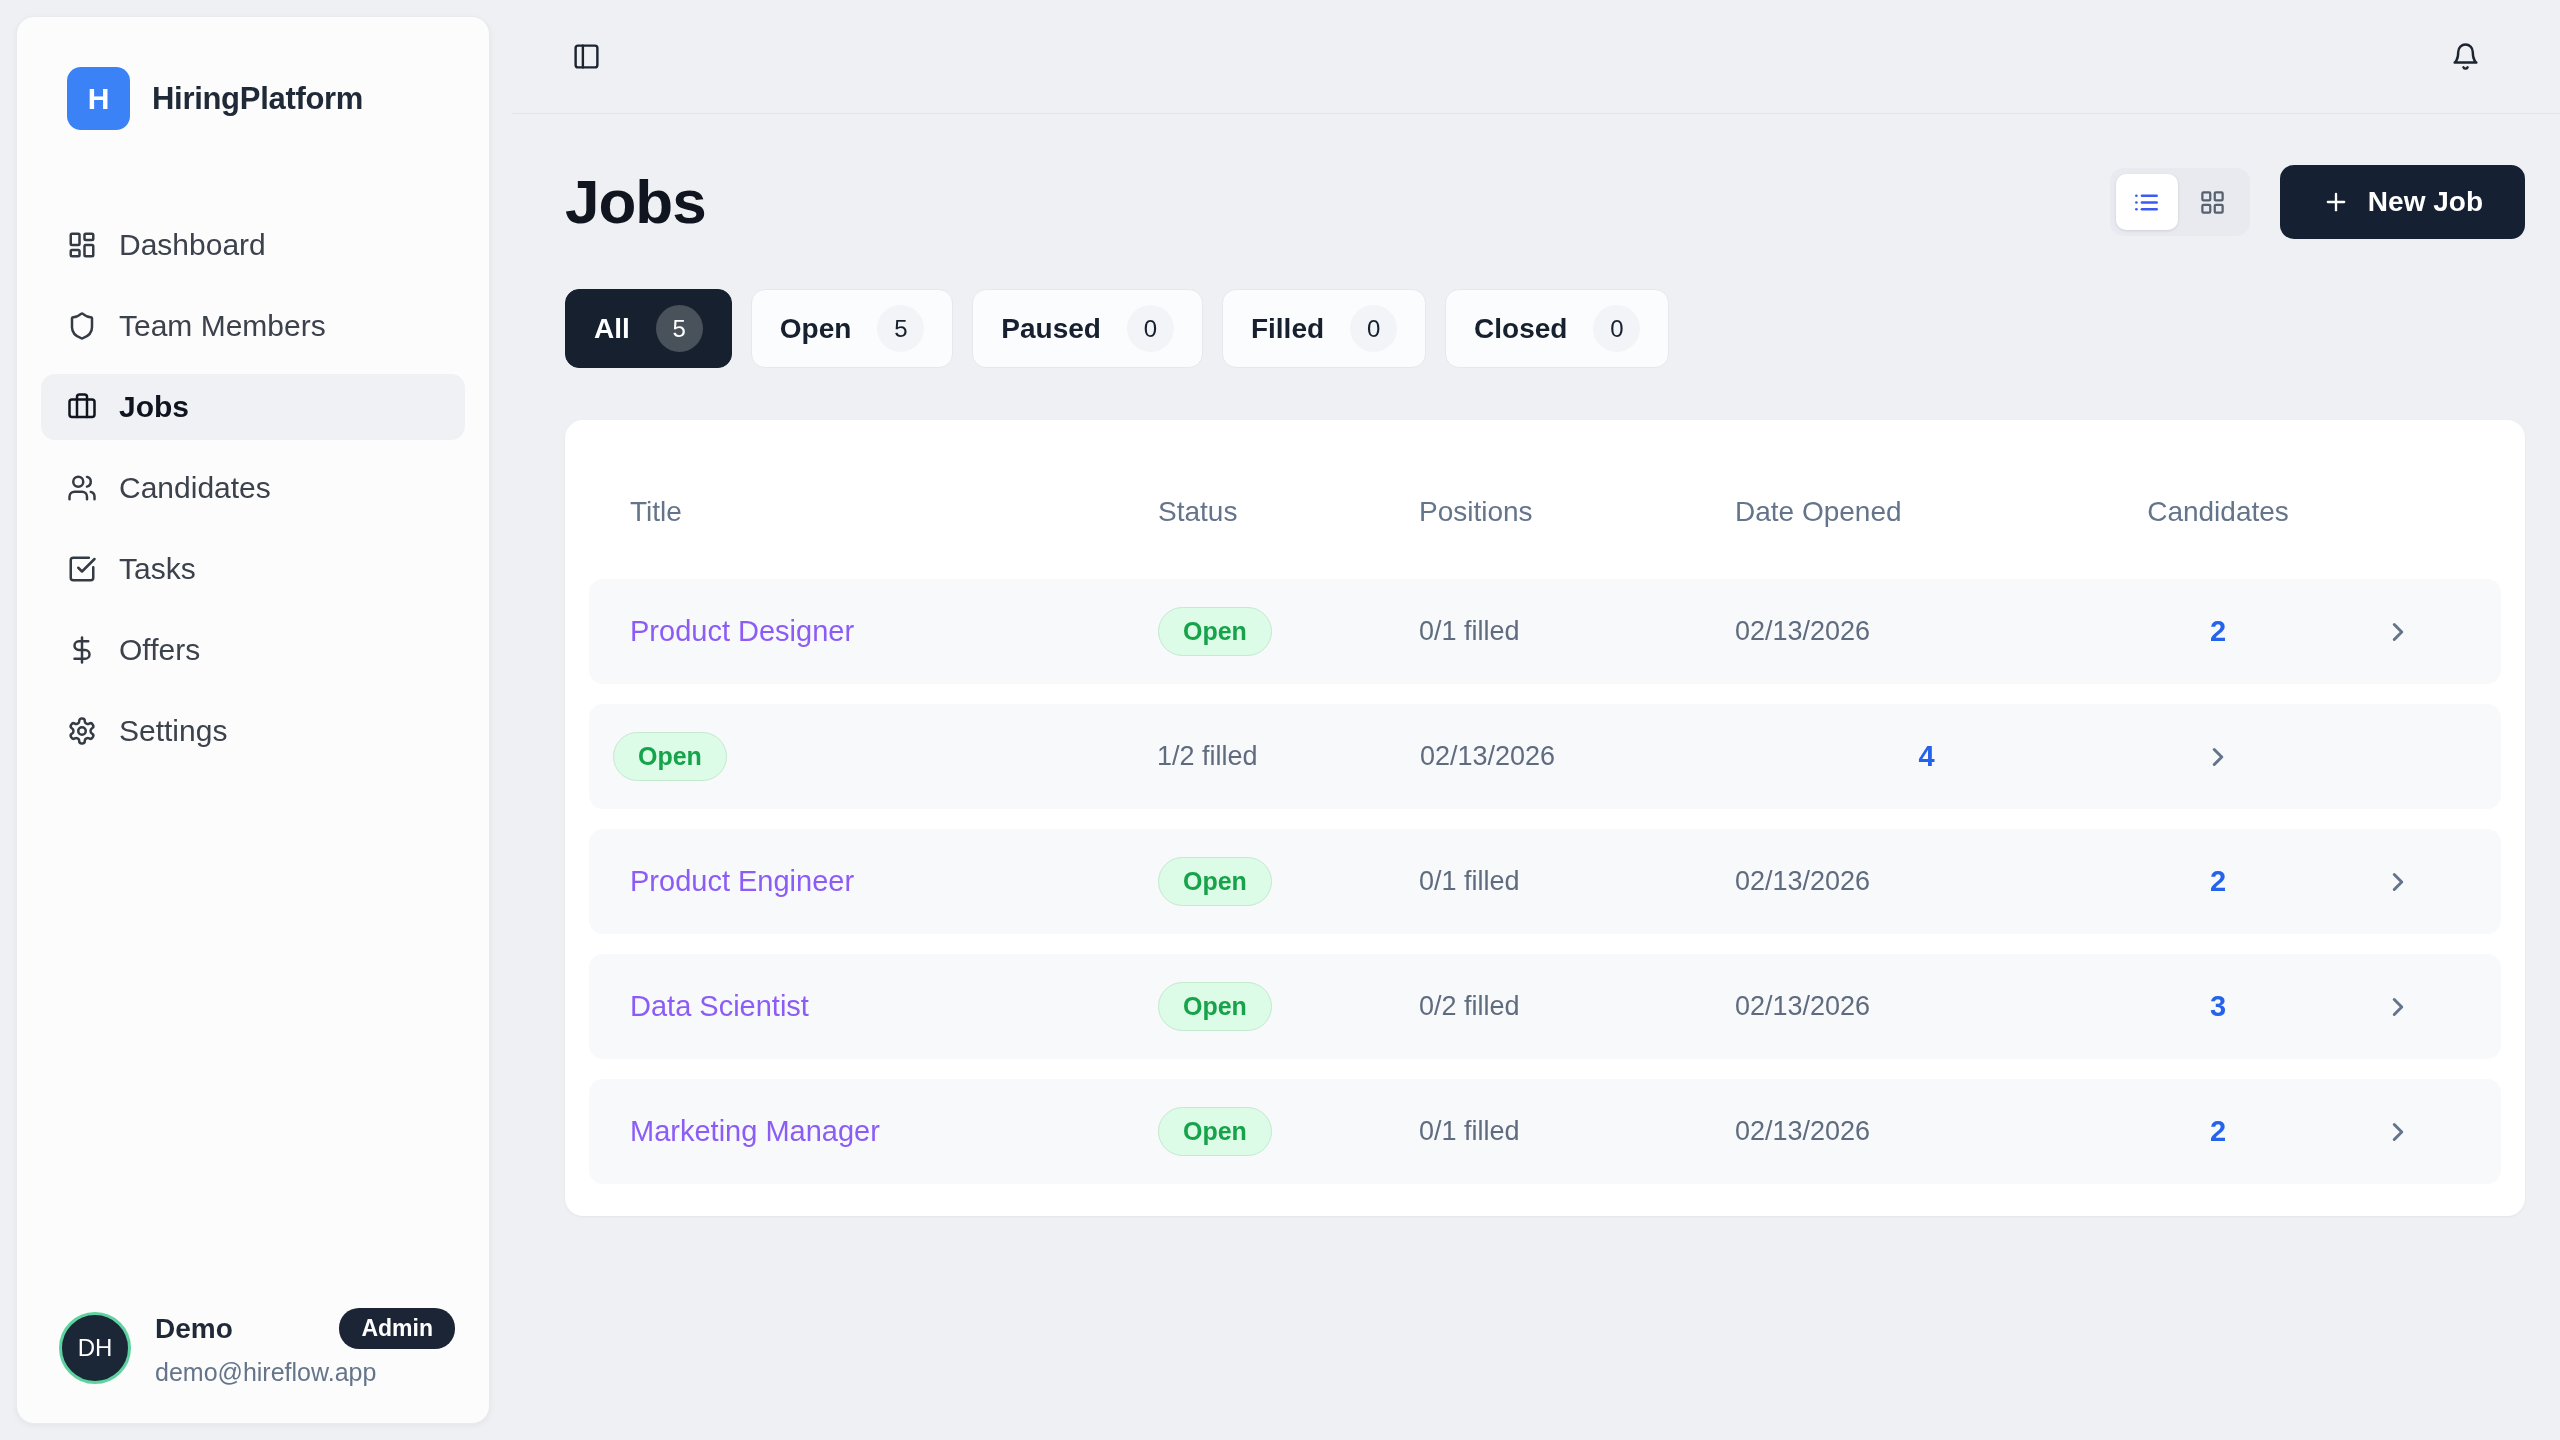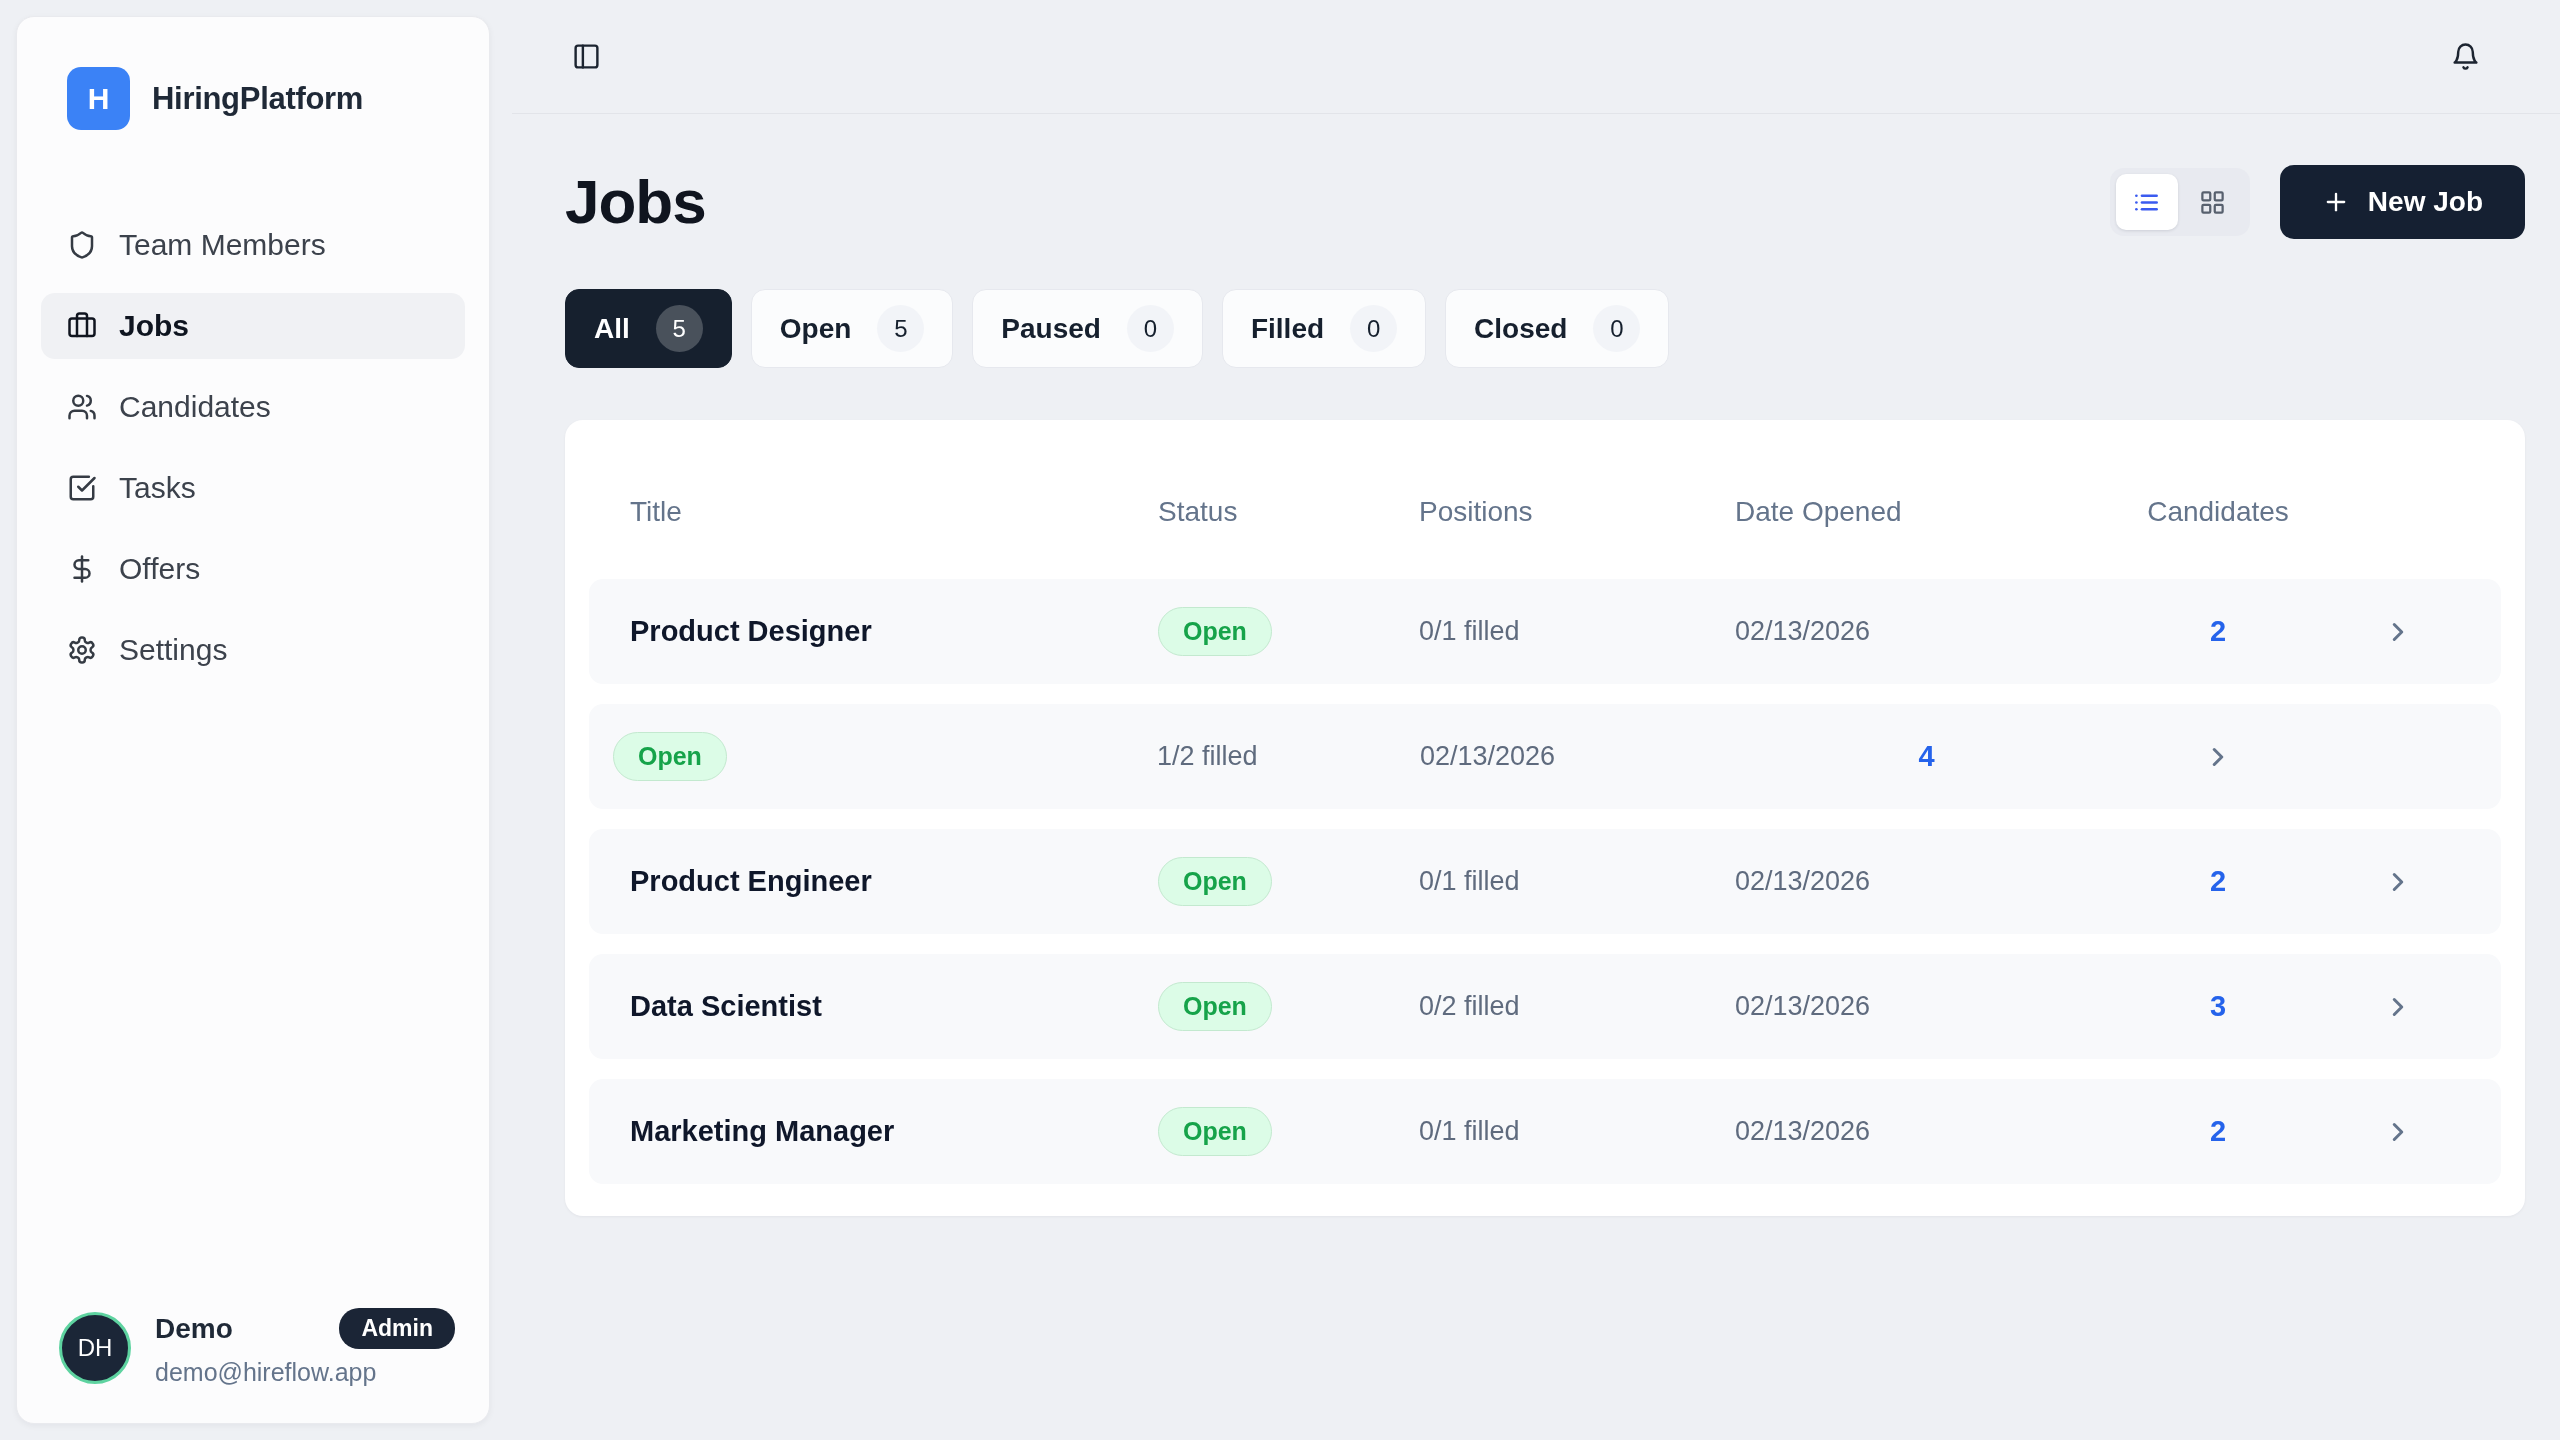--- a/index.html
+++ b/index.html
@@ -141,21 +141,21 @@
   .cell-date { padding-left: 24px; }
   .cell-candidates { text-align: center; }
   .cell-chevron { display: flex; justify-content: center; }
 
   .job-row {
     background: #f8f9fb; border-radius: 14px;
     height: 105px; margin-bottom: 20px;
     cursor: pointer;
   }
   .job-row:last-child { margin-bottom: 0; }
-  .job-title { font-size: 29px; font-weight: 700; color: #0f172a; }
+  .job-title { font-size: 29px; font-weight: 400; color: #8b5cf6; }
   .status-badge {
     display: inline-flex; align-items: center;
     background: #dcfce7; border: 1px solid #c3e9cf;
     color: #16a34a; font-size: 25px; font-weight: 600;
     padding: 9px 24px; border-radius: 999px;
   }
   .muted { font-size: 27px; color: #5f6b7e; }
   .candidates-count { font-size: 29px; font-weight: 700; color: #2563eb; cursor: pointer; }
   .chevron { width: 30px; height: 30px; stroke: #64748b; cursor: pointer; }
 </style>
@@ -164,20 +164,29 @@
 
 <aside class="sidebar">
   <div class="brand">
     <div class="brand-logo">
       <span>H</span>
     </div>
     <div class="brand-name">HiringPlatform</div>
   </div>
 
   <nav class="nav">
+    <div class="nav-item">
+      <svg viewBox="0 0 24 24" fill="none" stroke-width="2" stroke-linecap="round" stroke-linejoin="round">
+          <rect x="3" y="3" width="7" height="9" rx="1"></rect>
+          <rect x="14" y="3" width="7" height="5" rx="1"></rect>
+          <rect x="14" y="12" width="7" height="9" rx="1"></rect>
+          <rect x="3" y="16" width="7" height="5" rx="1"></rect>
+        </svg>
+      <span>Dashboard</span>
+    </div>
     <div class="nav-item">
       <svg viewBox="0 0 24 24" fill="none" stroke-width="2" stroke-linecap="round" stroke-linejoin="round">
           <path d="M20 13c0 5-3.5 7.5-7.66 8.95a1 1 0 0 1-.67-.01C7.5 20.5 4 18 4 13V6a1 1 0 0 1 1-1c2 0 4.5-1.2 6.24-2.72a1.17 1.17 0 0 1 1.52 0C14.51 3.81 17 5 19 5a1 1 0 0 1 1 1z"></path>
         </svg>
       <span>Team Members</span>
     </div>
     <div class="nav-item active">
       <svg viewBox="0 0 24 24" fill="none" stroke-width="2" stroke-linecap="round" stroke-linejoin="round">
           <path d="M16 20V4a2 2 0 0 0-2-2h-4a2 2 0 0 0-2 2v16"></path>
           <rect x="2" y="6" width="20" height="14" rx="2"></rect>

